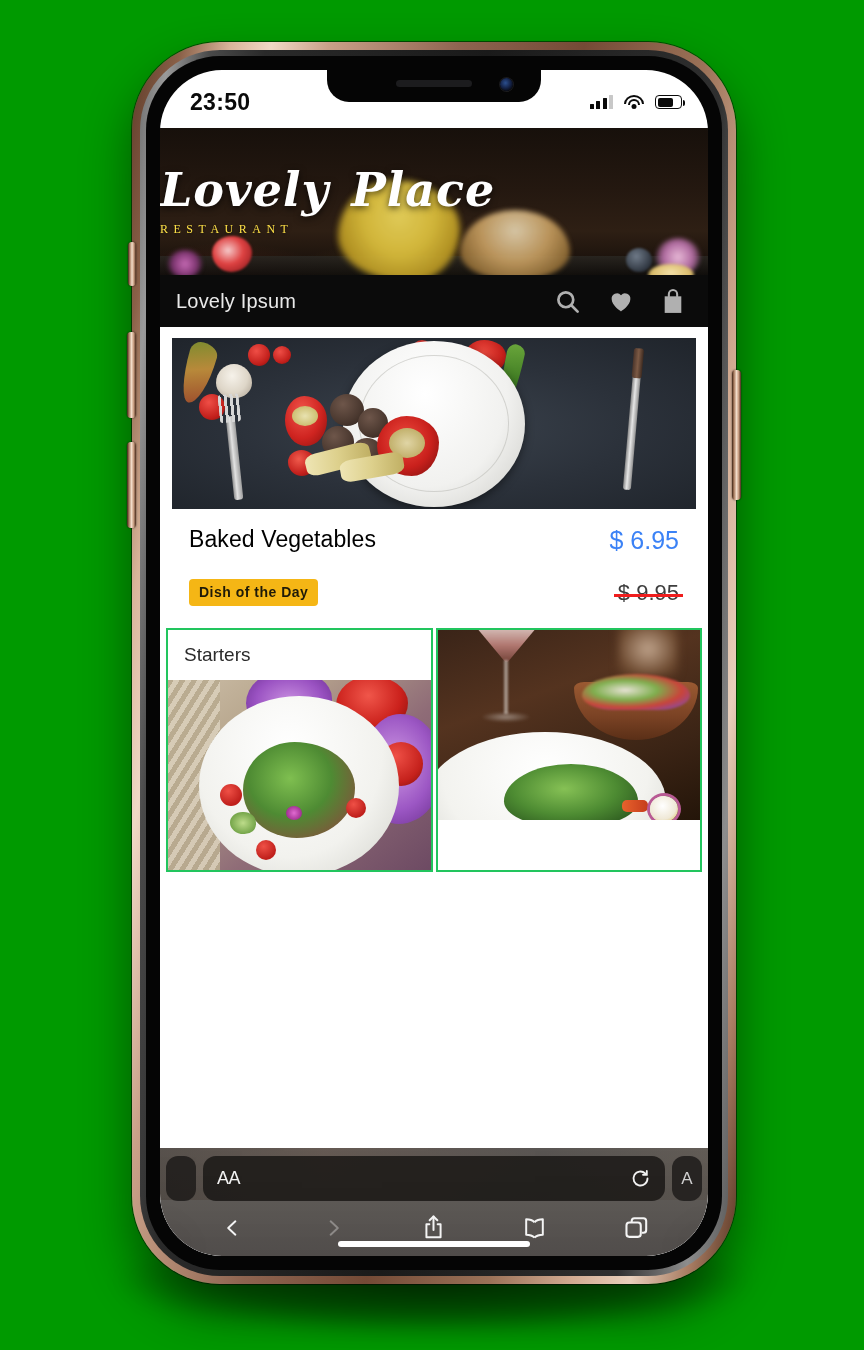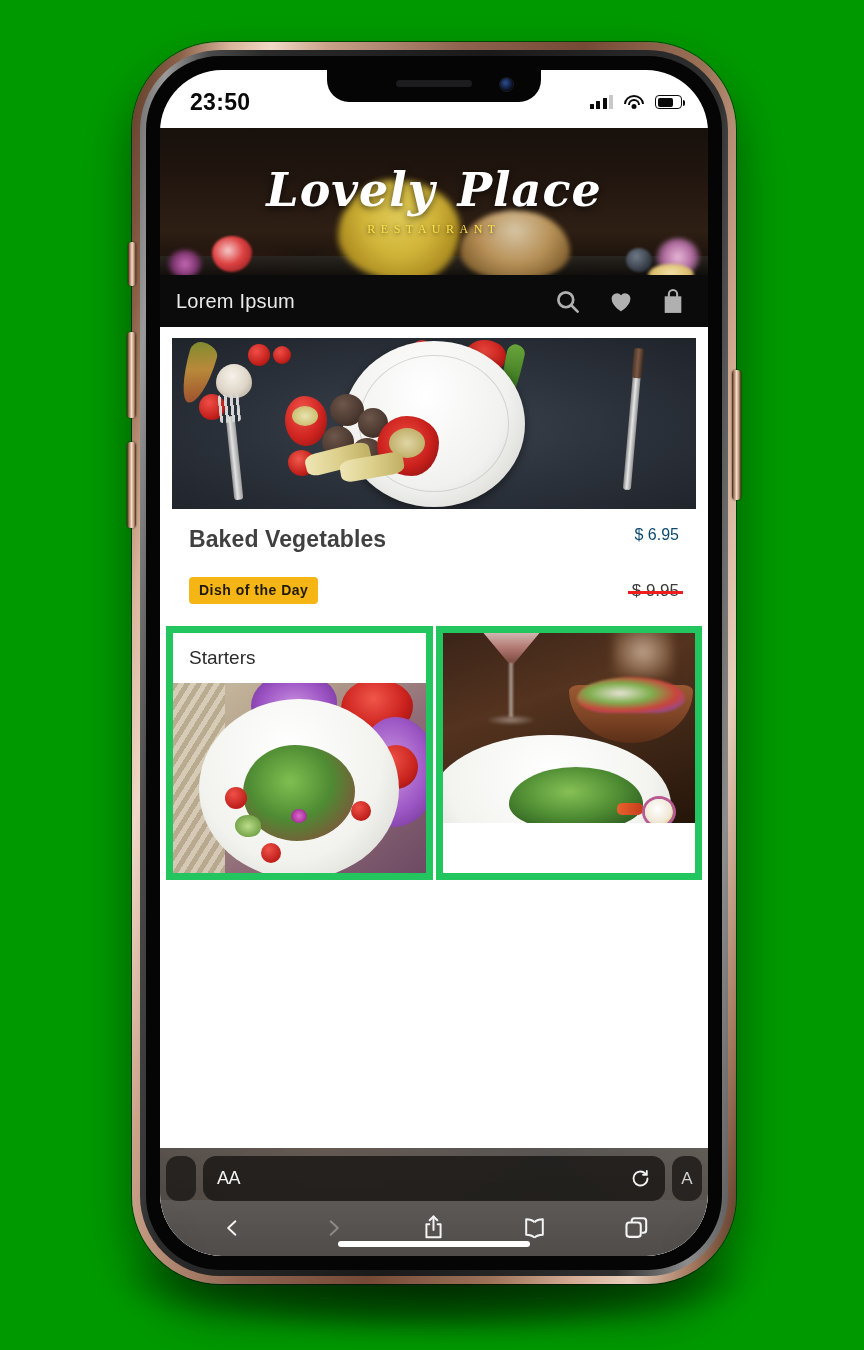--- a/index.html
+++ b/index.html
@@ -143,21 +143,21 @@
     background:radial-gradient(circle at 40% 35%, #6f7a88 0%, #2f3640 70%);
     border-radius:50%; filter:blur(1.2px); }
   .hp-dish{ position:absolute; right:14px; top:136px; width:46px; height:22px;
     background:radial-gradient(ellipse at 50% 40%, #f3e0a8 0%, #d9bb6a 60%, rgba(120,100,40,0) 100%);
     border-radius:50%; filter:blur(1.5px); }
   .hp-slate{ position:absolute; left:0; right:0; top:128px; height:19px;
     background:linear-gradient(180deg,#2a2722 0%,#100e0c 100%); opacity:.85; }
 
   .logo-wrap{
     position:absolute; inset:0; display:flex; flex-direction:column;
-    align-items:center; justify-content:center; z-index:3;
+    align-items:flex-start; justify-content:center; z-index:3;
   }
   .logo-main{
     font-family:"DejaVu Serif", serif;
     font-style:italic; font-weight:bold;
     font-size:46px; color:#fff; letter-spacing:1px; line-height:1;
     text-shadow:0 2px 7px rgba(0,0,0,.65);
     white-space:nowrap;
   }
   .logo-main .sp{ display:inline-block; width:22px; }
   .logo-sub{
@@ -241,39 +241,39 @@
     background:repeating-linear-gradient(90deg,#d6d6d6 0 3px, transparent 3px 6px);
     border-radius:3px; }
   .knife{ position:absolute; right:60px; top:32px; width:8px; height:120px;
     background:linear-gradient(90deg,#888,#e6e6e6 45%,#8f8f8f); border-radius:3px;
     transform:rotate(5deg); }
   .knife:before{ content:""; position:absolute; left:-1px; top:-22px; width:10px; height:30px;
     background:linear-gradient(90deg,#4a342a,#7c5a45 50%,#3d2a20); border-radius:3px; }
 
   .prod-meta{ padding:17px 17px 0 17px; }
   .prod-row{ display:flex; justify-content:space-between; align-items:flex-start; }
-  .prod-name{ font-size:23px; color:#404040; font-weight:700; letter-spacing:.1px; }
-  .prod-price{ font-size:16px; color:#0c4a6e; font-weight:400; }
+  .prod-name{ font-size:23px; color:#000000; font-weight:400; letter-spacing:.1px; }
+  .prod-price{ font-size:25px; color:#3b82f6; font-weight:400; }
   .prod-row2{ display:flex; justify-content:space-between; align-items:center;
               margin-top:24px; }
   .badge{
     background:#f5b615; color:#1f1a08; font-size:14px; font-weight:bold;
     padding:5px 10px 6px 10px; border-radius:4px; letter-spacing:.5px;
   }
-  .old-price{ position:relative; font-size:17px; color:#3d3d3d; }
+  .old-price{ position:relative; font-size:22px; color:#3d3d3d; }
   .old-price:after{
     content:""; position:absolute; left:-4px; right:-4px; top:54%;
     height:3px; background:#ef1d1d;
   }
 
   
   .cats{
     display:flex; gap:3px; margin:22px 6px 0 6px;
   }
-  .cat{ flex:1; background:#fff; border:7px solid #22c55e; overflow:hidden; }
+  .cat{ flex:1; background:#fff; border:2px solid #22c55e; overflow:hidden; }
   .cat-head{ padding:14px 16px 14px 16px; font-size:19px; color:#2b2b2b; }
   .cat-img{ width:100%; height:190px; position:relative; overflow:hidden; }
 
   
   .st-bg{ position:absolute; inset:0;
     background:linear-gradient(140deg,#cdbfa9 0%,#b9a88f 25%,#8f6c77 60%,#6d4a63 100%); }
   .st-cloth{ position:absolute; left:-6px; top:0; width:58px; height:100%;
     background:repeating-linear-gradient(122deg,#d8cdb8 0 5px,#b9ab90 5px 10px); opacity:.95; }
   .st-lilac1{ position:absolute; left:78px; top:-10px; width:86px; height:64px;
     background:radial-gradient(ellipse at 50% 50%, #c98fe0 0%, #9a52c2 55%, #6b2f91 95%);
@@ -443,21 +443,21 @@
         </div>
         <div class="logo-wrap">
           <div class="logo-main">
             <span>Lovely</span><span class="sp"></span><span>Place</span>
           </div>
           <div class="logo-sub">RESTAURANT</div>
         </div>
       </div>
 
       <div class="navbar">
-        <div class="nav-title">Lorem Ipsum</div>
+        <div class="nav-title">Lovely Ipsum</div>
         <div class="nav-icons">
           <span>
             <svg width="27" height="27" viewBox="0 0 24 24" fill="none" stroke="#b0b0b0" stroke-width="2.4">
               <circle cx="10.5" cy="10.5" r="6.6"></circle>
                 <line x1="15.4" y1="15.4" x2="21" y2="21" stroke-linecap="round"></line>
             </svg>
           </span>
           <span>
             <svg width="28" height="28" viewBox="0 0 24 24" fill="#b0b0b0">
               <path d="M12 21s-8-5.1-8-10.4A4.6 4.6 0 0 1 12 7a4.6 4.6 0 0 1 8 3.6C20 15.9 12 21 12 21z"></path>

